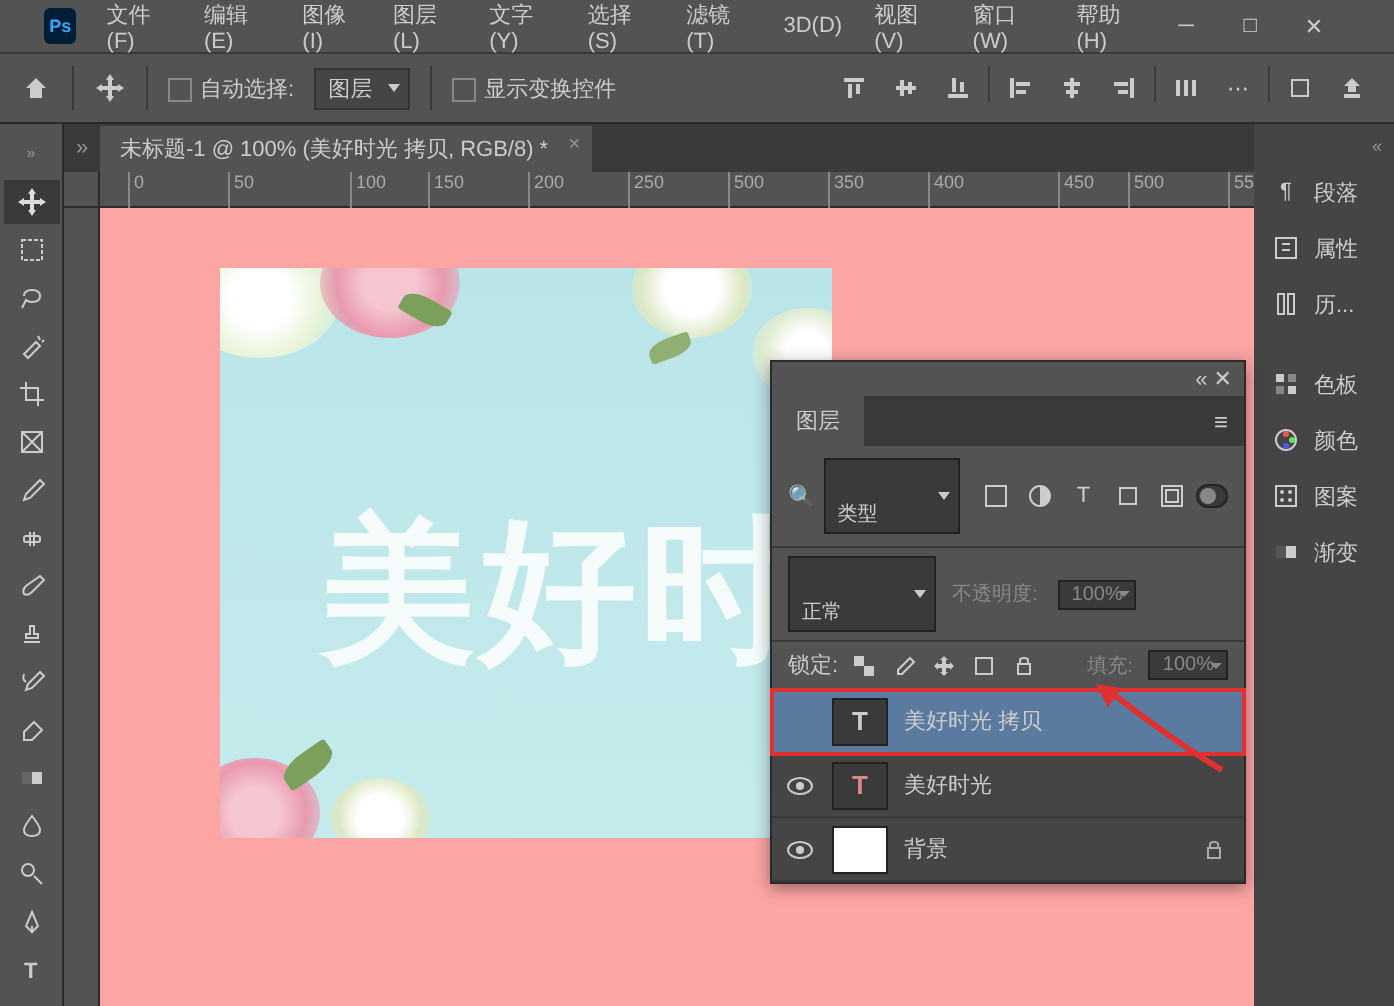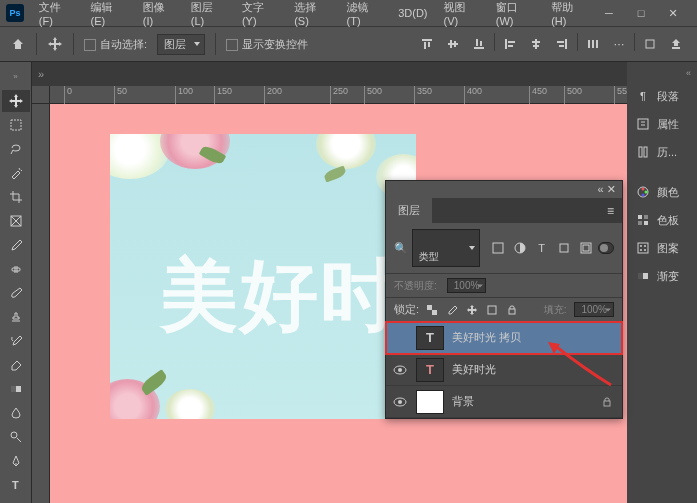--- a/index.html
+++ b/index.html
@@ -1,17 +1,17 @@
 <!DOCTYPE html>
 <html><head>
 <meta charset="utf-8">
 <style>
 *{margin:0;padding:0;box-sizing:border-box;font-family:"Microsoft YaHei",sans-serif;font-size:11px;color:#ccc;user-select:none}
 body{background:#535353;width:697px;height:503px;overflow:hidden;position:relative}
-.menubar{background:#535353;height:26px;display:flex;align-items:center;padding:0 6px;gap:2px}
+.menubar{background:#535353;height:26px;display:flex;align-items:center;padding:0 22px;gap:2px}
 .ps-logo{width:18px;height:18px;background:#001e36;border-radius:3px;display:flex;align-items:center;justify-content:center;color:#31a8ff;font-weight:bold;font-size:9px;margin-right:6px}
 .menu-item{padding:3px 7px;cursor:pointer}
 .win-controls{margin-left:auto;display:flex;gap:8px;padding-right:6px}
 .win-btn{width:24px;height:18px;display:flex;align-items:center;justify-content:center;color:#ccc}
 .optionbar{background:#535353;height:36px;border-top:1px solid #383838;border-bottom:1px solid #2a2a2a;display:flex;align-items:center;padding:0 10px;gap:10px}
 .tool-icon{width:16px;height:16px;display:flex;align-items:center;justify-content:center}
 .sep{width:1px;height:22px;background:#3a3a3a}
 .checkbox{width:12px;height:12px;border:1px solid #888;display:inline-block;vertical-align:middle;margin-right:4px}
 .dropdown{background:#454545;border:1px solid #333;padding:2px 18px 2px 6px;position:relative}
 .dropdown::after{content:"";position:absolute;right:4px;top:50%;transform:translateY(-50%);border-left:3px solid transparent;border-right:3px solid transparent;border-top:4px solid #ccc}
@@ -287,29 +287,33 @@
         <svg width="14" height="14">
           <path d="M3 2 L3 12 L6 9 L8 13 L10 12 L8 8 L12 8 Z" fill="#ccc"></path>
         </svg>
       </div>
 
   </div>
 
   <div class="doc-area">
     <div class="tabbar">
       <div class="chev2">»</div>
+      <div class="doc-tab">
+        <span>未标题-1 @ 100% (美好时光 拷贝, RGB/8) *</span>
+        <span class="close">×</span>
+      </div>
     </div>
     <div class="ruler-corner"></div>
     <div class="ruler-h">
       <div class="tick" style="left:14px">0</div>
       <div class="tick" style="left:64px">50</div>
       <div class="tick" style="left:125px">100</div>
       <div class="tick" style="left:164px">150</div>
       <div class="tick" style="left:214px">200</div>
-      <div class="tick" style="left:280px">250</div>
+      <div class="tick" style="left:264px">250</div>
       <div class="tick" style="left:314px">500</div>
       <div class="tick" style="left:364px">350</div>
       <div class="tick" style="left:414px">400</div>
       <div class="tick" style="left:479px">450</div>
       <div class="tick" style="left:514px">500</div>
       <div class="tick" style="left:564px">550</div>
     </div>
     <div class="ruler-v"></div>
     <div class="canvas-wrap">
       <div class="canvas">
@@ -349,38 +353,38 @@
             <rect x="3" y="2" width="3" height="10" fill="none" stroke="#ccc"></rect>
             <rect x="8" y="2" width="3" height="10" fill="none" stroke="#ccc"></rect>
           </svg>
         </span>
         <span>历...</span>
       </div>
     <div style="height:12px"></div>
     <div class="cp-item">
         <span class="cp-icon">
           <svg width="14" height="14">
+            <rect x="2" y="2" width="4" height="4" fill="#ccc"></rect>
+            <rect x="8" y="2" width="4" height="4" fill="#888"></rect>
+            <rect x="2" y="8" width="4" height="4" fill="#888"></rect>
+            <rect x="8" y="8" width="4" height="4" fill="#ccc"></rect>
+          </svg>
+        </span>
+        <span>色板</span>
+      </div>
+    <div class="cp-item">
+        <span class="cp-icon">
+          <svg width="14" height="14">
             <circle cx="7" cy="7" r="5" fill="none" stroke="#ccc"></circle>
             <circle cx="7" cy="4" r="1.5" fill="#e55"></circle>
             <circle cx="10" cy="7" r="1.5" fill="#5e5"></circle>
             <circle cx="7" cy="10" r="1.5" fill="#55e"></circle>
           </svg>
         </span>
         <span>颜色</span>
-      </div>
-    <div class="cp-item">
-        <span class="cp-icon">
-          <svg width="14" height="14">
-            <rect x="2" y="2" width="4" height="4" fill="#ccc"></rect>
-            <rect x="8" y="2" width="4" height="4" fill="#888"></rect>
-            <rect x="2" y="8" width="4" height="4" fill="#888"></rect>
-            <rect x="8" y="8" width="4" height="4" fill="#ccc"></rect>
-          </svg>
-        </span>
-        <span>色板</span>
       </div>
     <div class="cp-item">
         <span class="cp-icon">
           <svg width="14" height="14">
             <rect x="2" y="2" width="10" height="10" fill="none" stroke="#ccc"></rect>
             <circle cx="5" cy="5" r="1" fill="#ccc"></circle>
             <circle cx="9" cy="5" r="1" fill="#ccc"></circle>
             <circle cx="5" cy="9" r="1" fill="#ccc"></circle>
             <circle cx="9" cy="9" r="1" fill="#ccc"></circle>
           </svg>
@@ -431,20 +435,21 @@
       <div class="fi">
           <svg width="12" height="12">
             <rect x="1" y="1" width="10" height="10" fill="none" stroke="#ccc"></rect>
             <rect x="3" y="3" width="6" height="6" fill="none" stroke="#ccc"></rect>
           </svg>
         </div>
     </div>
     <div class="toggle"></div>
   </div>
   <div class="blend-row">
+    <div class="filter-dd blend-dd">正常</div>
     <span class="opacity-label">不透明度:</span>
     <span class="opacity-val">100%</span>
   </div>
   <div class="lock-row">
     <span>锁定:</span>
     <div class="lock-icons">
       <div class="li">
           <svg width="12" height="12">
             <rect x="1" y="1" width="5" height="5" fill="#ccc"></rect>
             <rect x="6" y="6" width="5" height="5" fill="#ccc"></rect>

